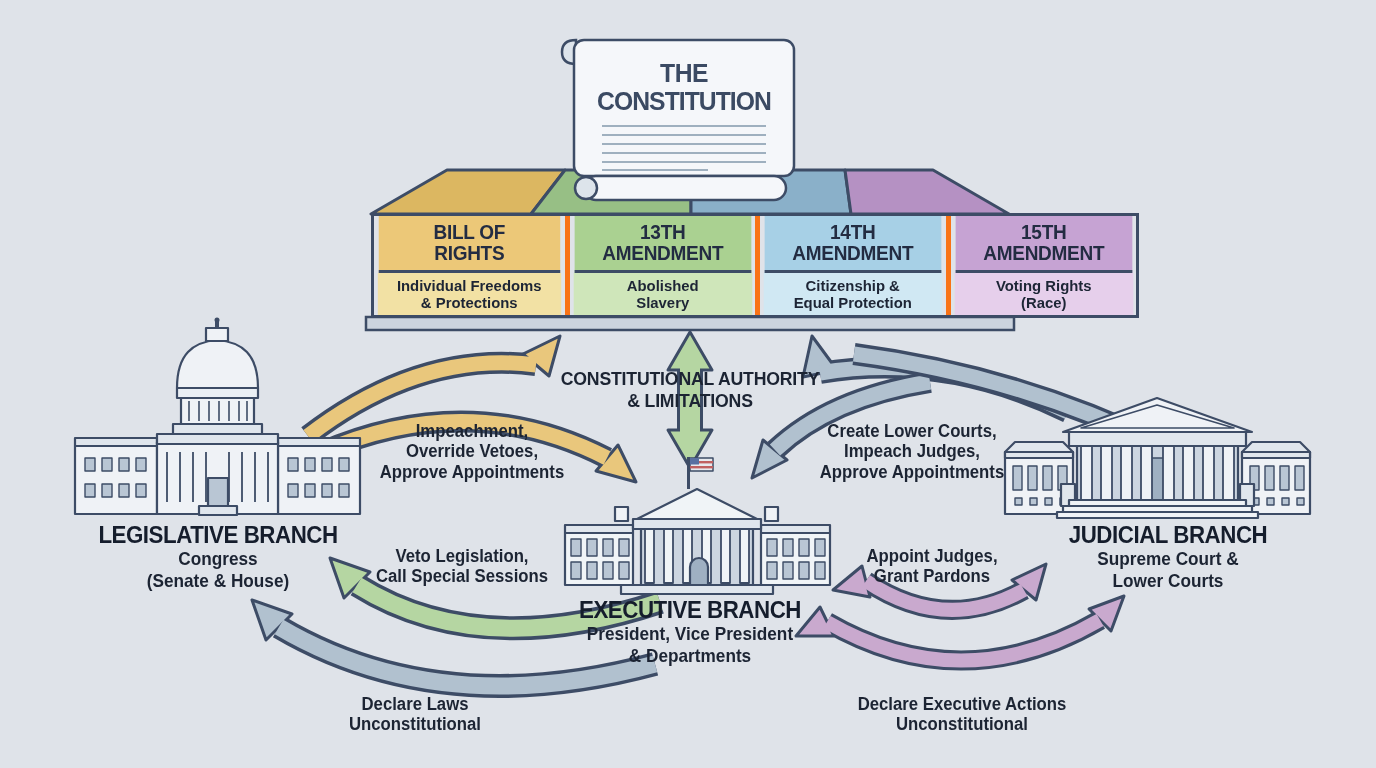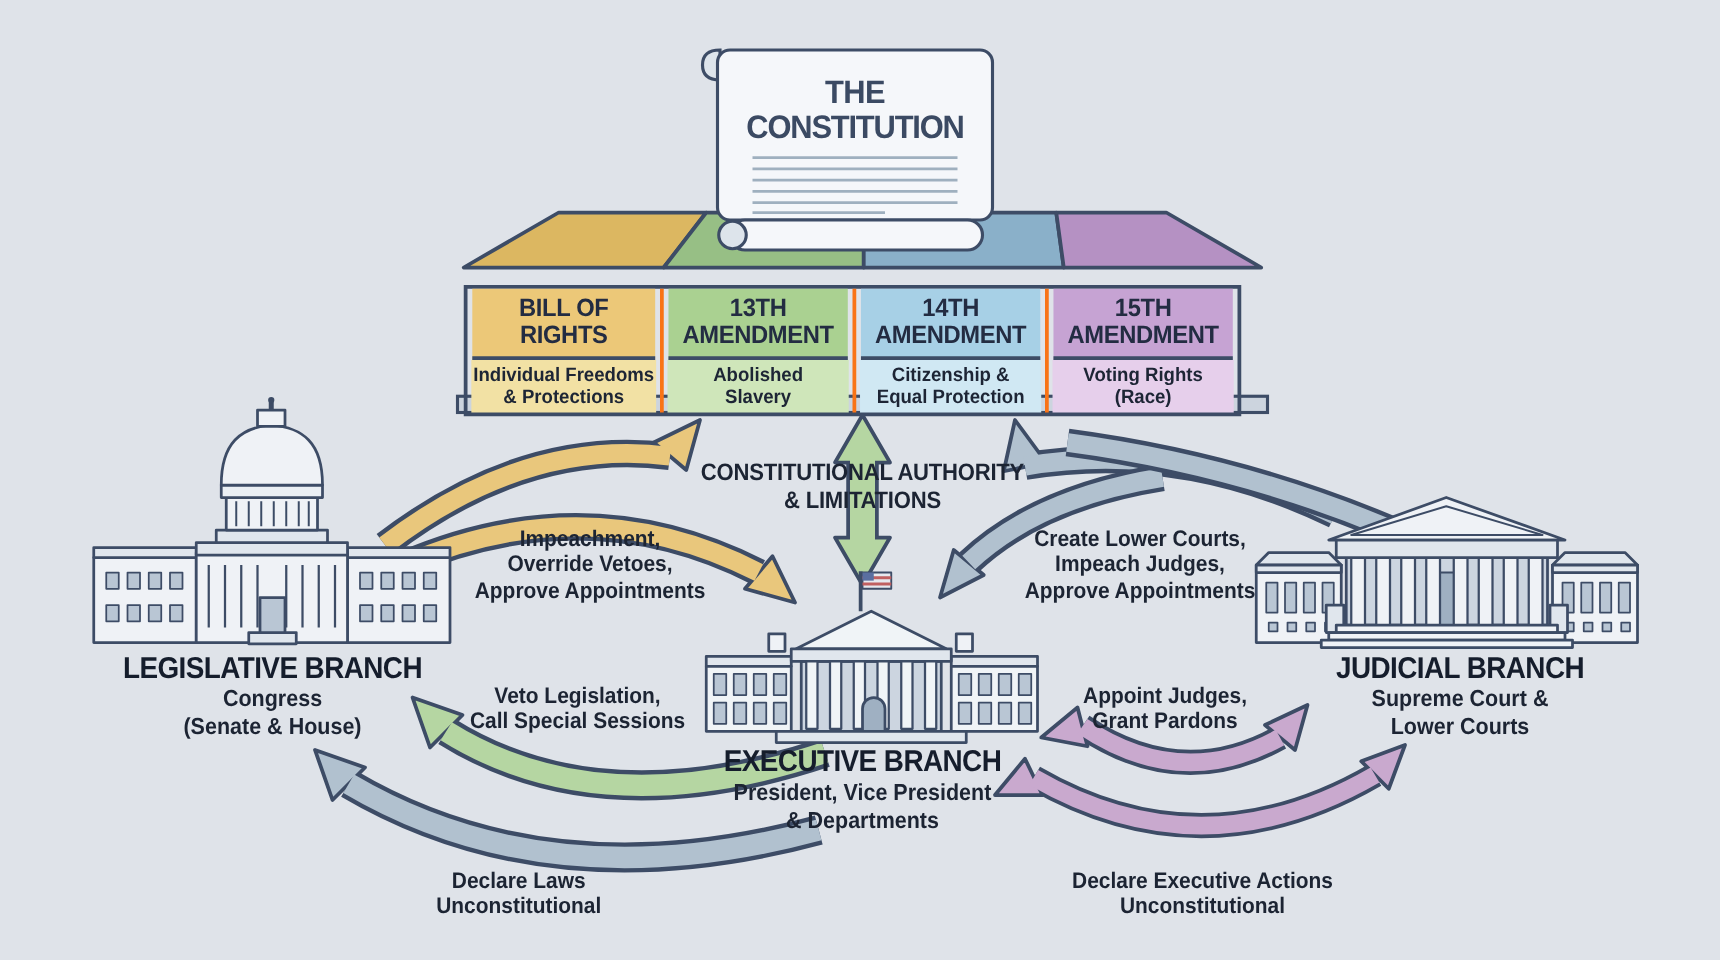--- a/index.html
+++ b/index.html
@@ -2,23 +2,23 @@
 <html><head>
 <meta charset="utf-8">
 <style>
   html,body{margin:0;padding:0;}
   body{font-family:"Liberation Sans",sans-serif;}
   #stage{position:relative;width:1376px;height:768px;overflow:hidden;background:#dfe3e9;}
   #stage svg{position:absolute;left:0;top:0;}
   .layer{position:absolute;left:0;top:0;width:1376px;height:768px;pointer-events:none;}
 
   
-  .amendments{position:absolute;left:371px;top:228px;width:622px;height:105px;
+  .amendments{position:absolute;left:371px;top:213px;width:768px;height:105px;
     display:grid;grid-template-columns:repeat(4,1fr);border:3px solid #3d4c66;box-sizing:border-box;}
-  .amend-col{display:grid;grid-template-rows:57px 1fr;border-left:3px solid #f97316;}
+  .amend-col{display:grid;grid-template-rows:57px 1fr;border-left:5px solid #f97316;}
   .amend-col:first-child{border-left:none;}
   .amend-header,.amend-body{display:flex;align-items:center;justify-content:center;
     text-align:center;white-space:pre-line;color:#232c42;}
   .amend-header{font-weight:700;font-size:20px;line-height:1.03;border-bottom:3px solid #3d4c66;
     letter-spacing:-0.3px;transform:scaleX(0.95);}
   .amend-body{font-weight:600;font-size:15.5px;line-height:1.12;color:#1d2535;transform:scaleX(0.96);}
 
   
   .lbl{position:absolute;text-align:center;white-space:pre-line;color:#1c2433;transform:scaleX(0.93);}
   .check-label{font-weight:700;font-size:18px;line-height:1.13;}

